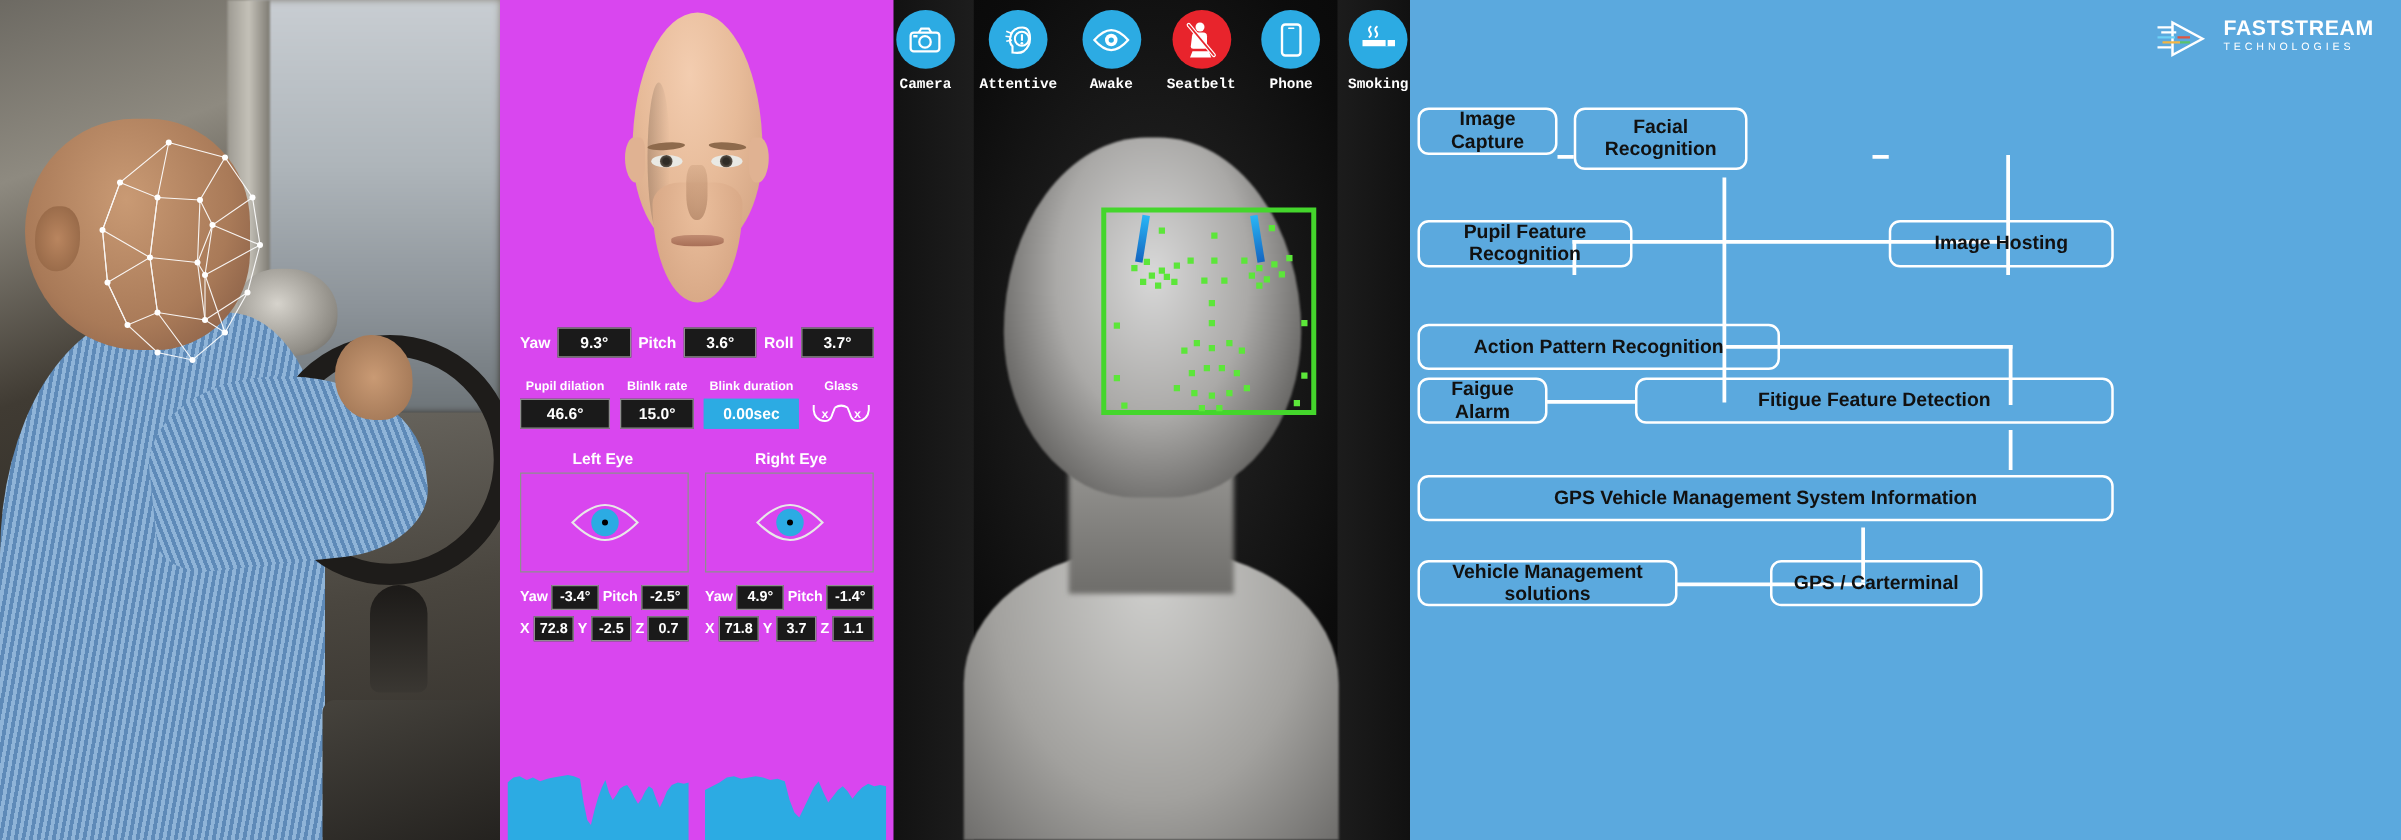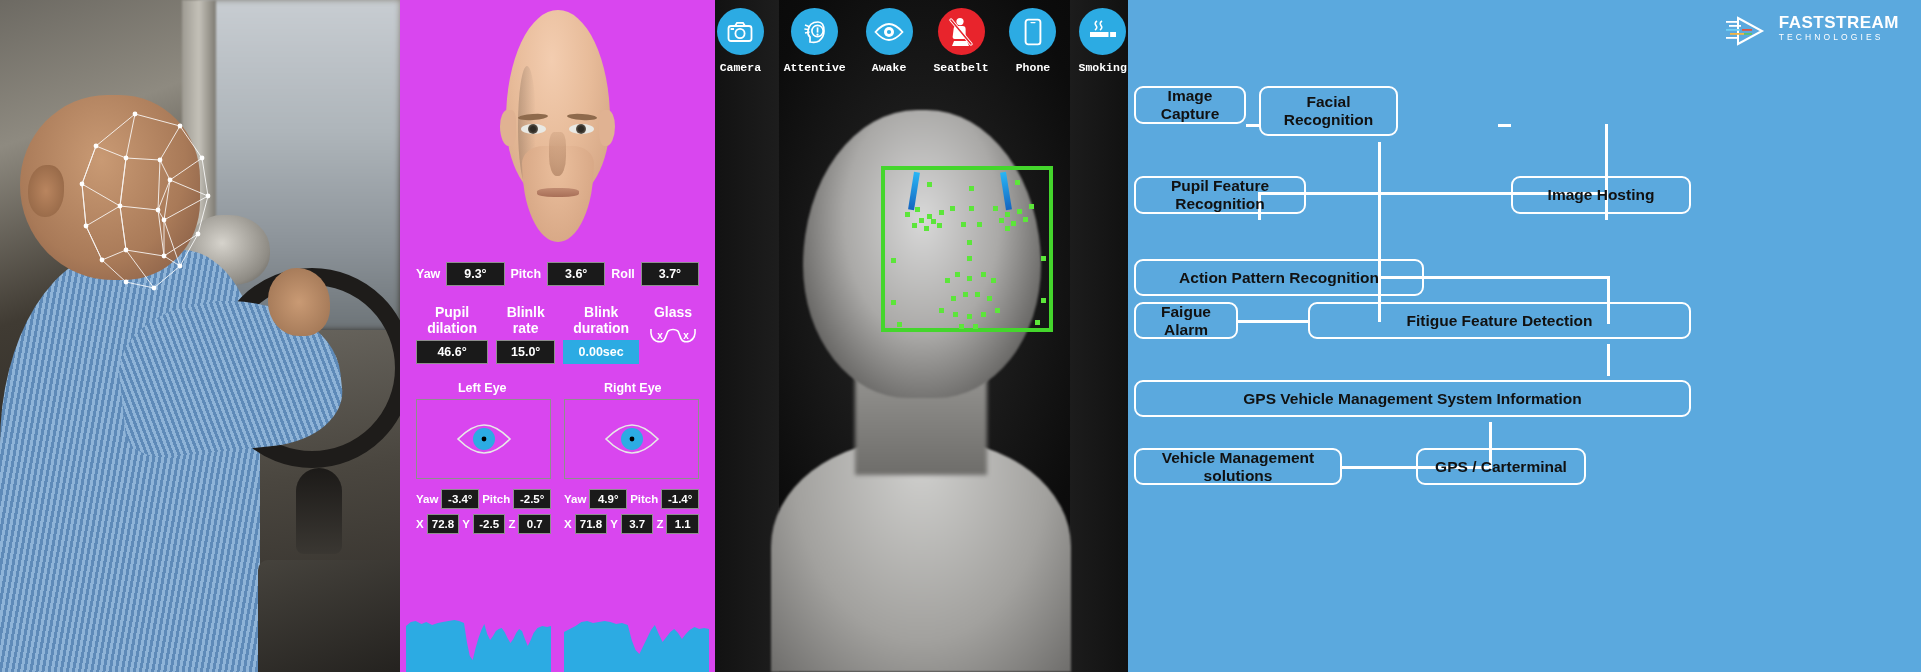--- a/index.html
+++ b/index.html
@@ -80,21 +80,21 @@
   .row { display:flex; align-items:center; gap:6px; margin-bottom:5px; }
   .lbl { font-size:12.5px; font-weight:bold; white-space:nowrap; }
   .field { border:1px solid #8e8e8e; background:#1a1a1a; color:#fff;
     font-size:12.5px; font-weight:bold; text-align:center; padding:4px 2px; }
   .field.hl { background:#2cabe3; border-color:#2cabe3; color:#fff; }
   .pose-row { padding:0 6px; margin-top:4px; }
   .pose-row .field { flex:1; }
 
   .grp-head { display:flex; gap:8px; padding:0 6px; margin-top:18px; }
   .grp { display:flex; flex-direction:column; align-items:center; }
-  .grp-title { font-size:14px; font-weight:bold; margin-bottom:4px; text-align:center; }
+  .grp-title { font-size:10px; font-weight:bold; margin-bottom:4px; text-align:center; }
 
   .eyes-titles { display:flex; gap:18px; padding:0 6px; margin-top:17px; }
   .eyes-titles > div { flex:1; text-align:center; font-size:12.5px; font-weight:bold; }
   .eye-boxes { display:flex; gap:13px; padding:0 6px; margin-top:4px; }
   .eye-box { flex:1; height:80px; border:1px solid #8e8e8e;
     display:flex; align-items:center; justify-content:center; }
 
   .eye-data { display:flex; gap:13px; padding:0 6px; margin-top:10px; }
   .eye-data-col { flex:1; }
   .mini { display:flex; align-items:center; gap:3px; margin-bottom:5px; }

